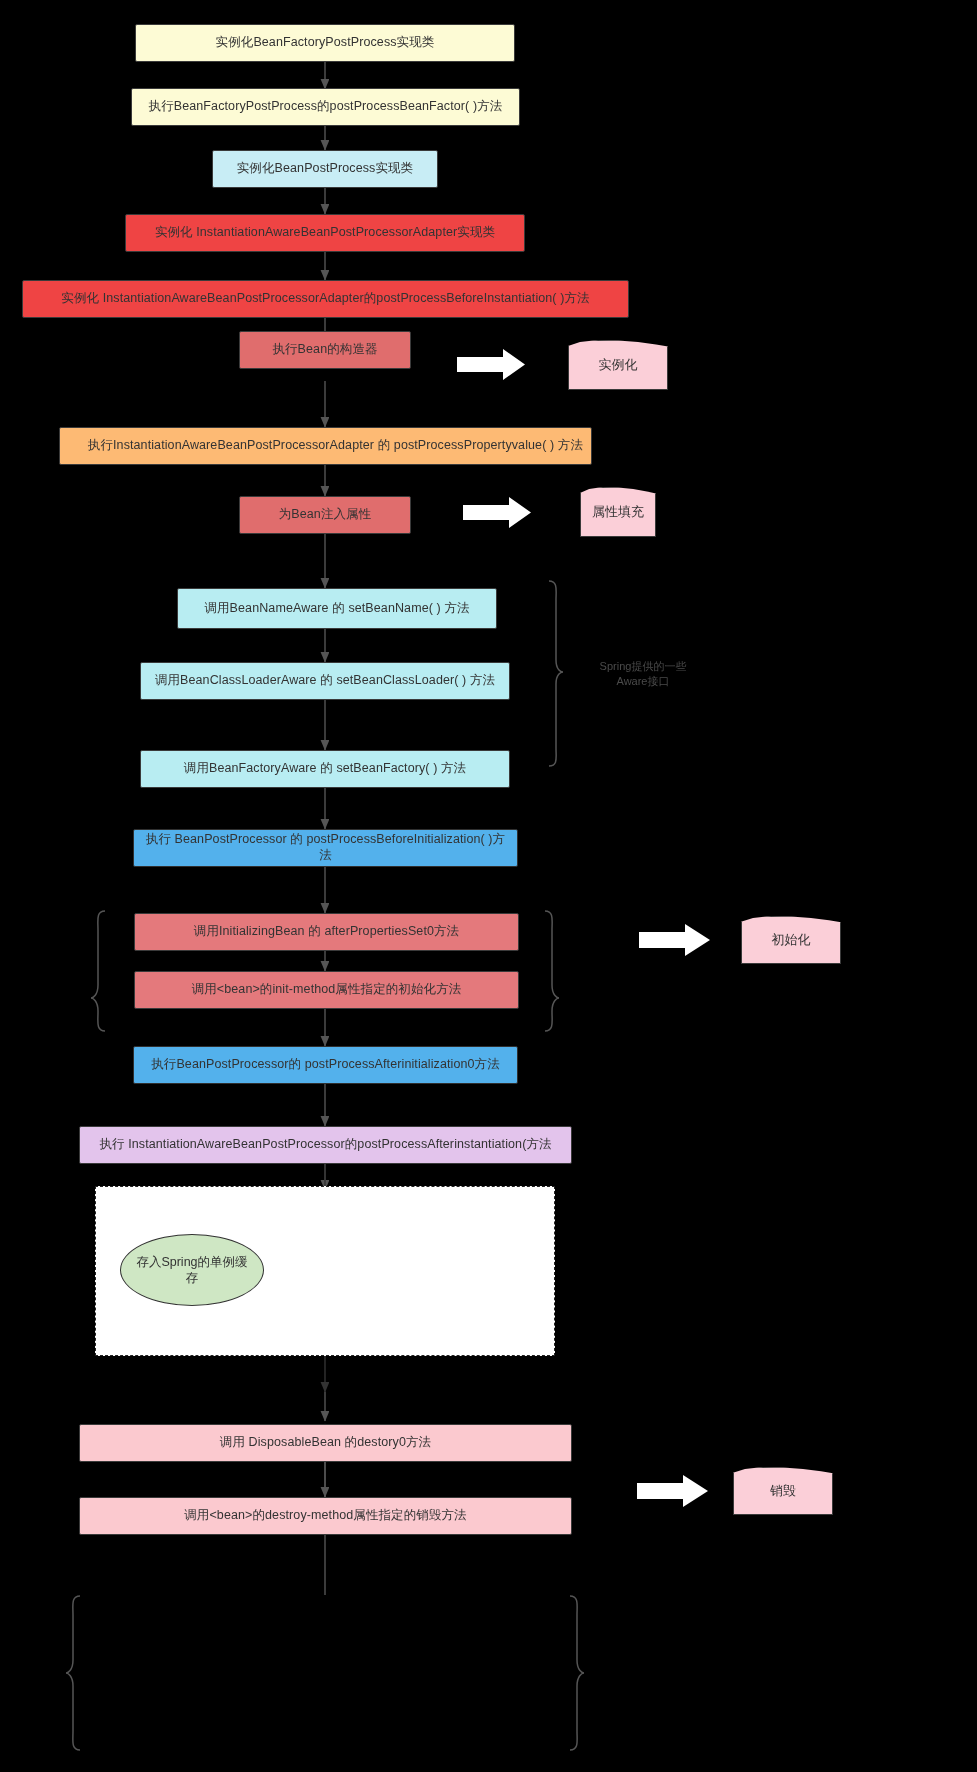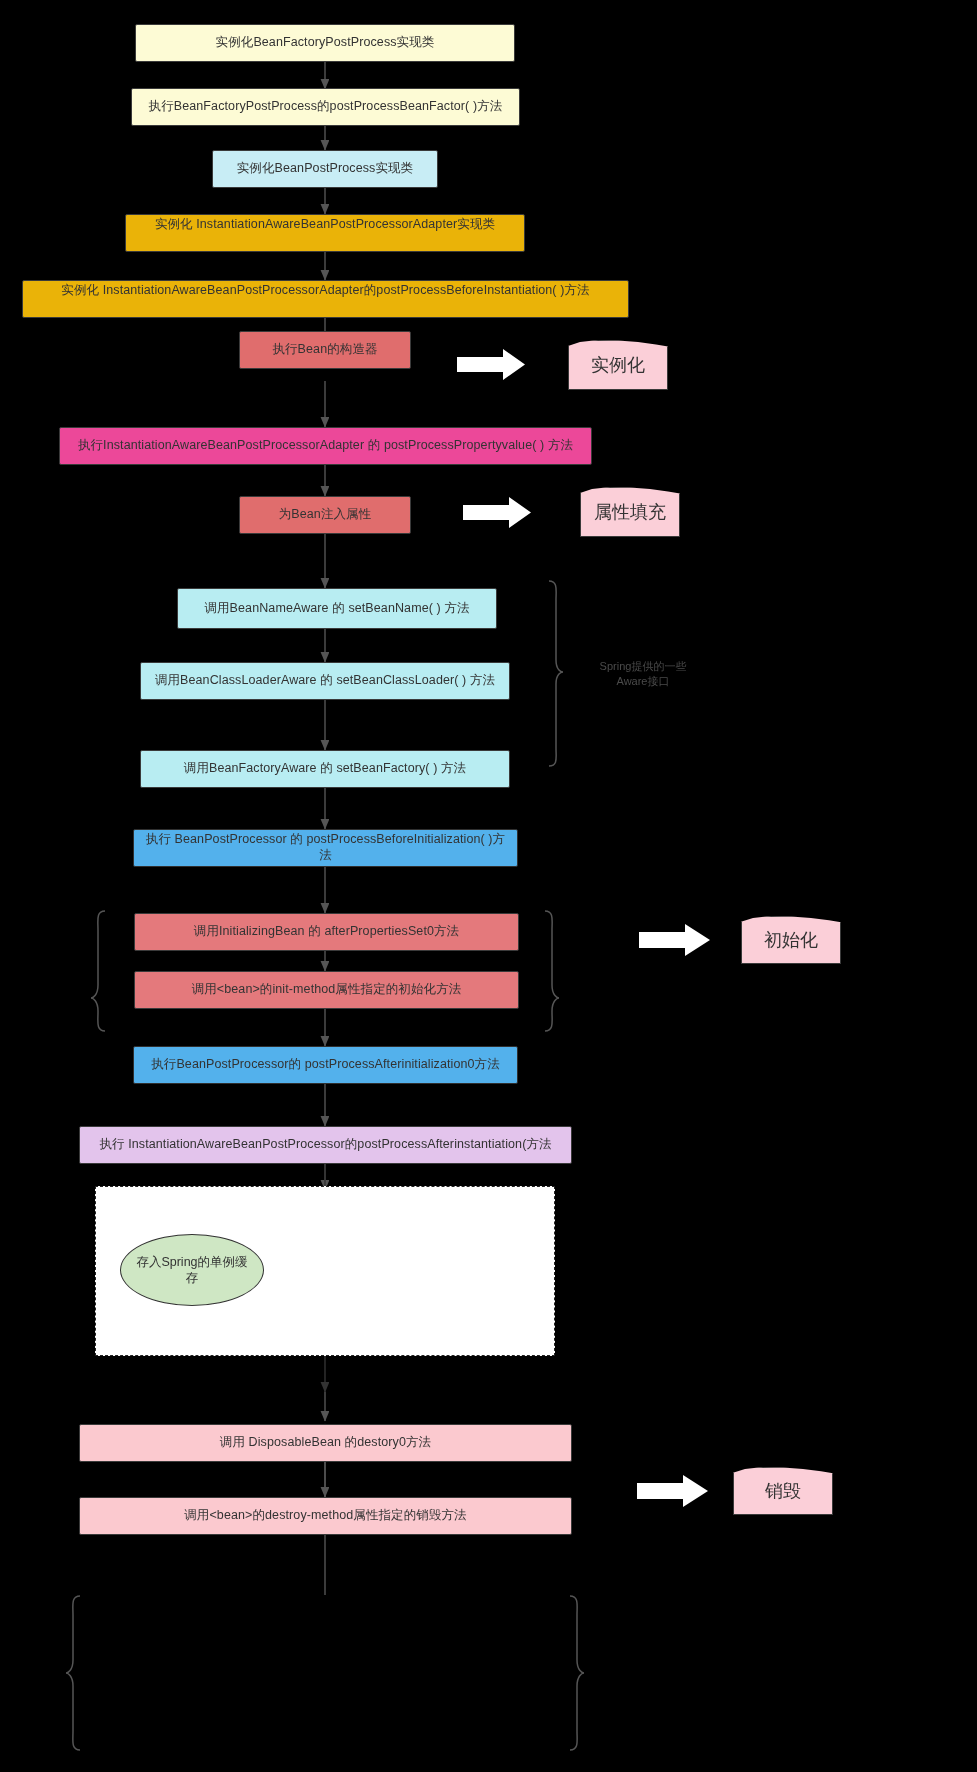--- a/index.html
+++ b/index.html
@@ -19,37 +19,37 @@
     display:flex;align-items:center;justify-content:center;
     text-align:center;
     color:#333;
     font-size:12.5px;
     line-height:1.25;
     padding:18px 8px;
     letter-spacing:.1px;
   }
   .yellow{background:#fdfbd5;border-color:#3a3a3a;}
   .lightblue{background:#c8edf5;border-color:#3a3a3a;}
-  .blue{background:#eab308;border-color:#3a3a3a;align-items:flex-end;}
+  .blue{background:#ef4444;border-color:#3a3a3a;}
   .brightblue{background:#53b1ec;border-color:#2f2f2f;}
-  .paleblue{background:#ec4899;border-color:#3a3a3a;}
+  .paleblue{background:#fdba74;border-color:#3a3a3a;justify-content:flex-end;}
   .red{background:#e06d6d;border-color:#3a3a3a;}
   .salmon{background:#e4797c;border-color:#3a3a3a;}
   .pink2{background:#fbc9cf;border-color:#3a3a3a;}
   .purple{background:#e3c4ec;border-color:#3a3a3a;}
   .cyan{background:#b8edf2;border-color:#3a3a3a;}
 
   
   .badge{
     position:absolute;
     box-sizing:border-box;
     background:#fbcfd8;
     border:1px solid #3a3a3a;
     display:flex;align-items:center;justify-content:center;
-    font-size:18px;color:#333;
+    font-size:13px;color:#333;
     clip-path: polygon(0% 12%, 12% 4%, 30% 0%, 50% 1%, 70% 4%, 88% 9%, 100% 13%, 100% 100%, 0% 100%);
   }
 
   .ellipse{
     position:absolute;
     box-sizing:border-box;
     border:1.4px solid #333;
     border-radius:50%;
     display:flex;align-items:center;justify-content:center;
     text-align:center;
@@ -221,21 +221,21 @@
   </div>
 
   <div class="node pink2" style="left:79px;top:1497px;width:493px;height:38px;">
     <span>调用&lt;bean&gt;的destroy-method属性指定的销毁方法</span>
   </div>
 
   <div class="badge" style="left:568px;top:340px;width:100px;height:50px;">
     <span>实例化</span>
   </div>
 
-  <div class="badge" style="left:580px;top:487px;width:100px;height:50px;text-align:right;">
+  <div class="badge" style="left:580px;top:487px;width:76px;height:50px;text-align:right;">
     <span>属性填充</span>
   </div>
 
   <div class="badge" style="left:741px;top:916px;width:100px;height:48px;">
     <span>初始化</span>
   </div>
 
   <div class="badge" style="left:733px;top:1467px;width:100px;height:48px;">
     <span>销毁</span>
   </div>

